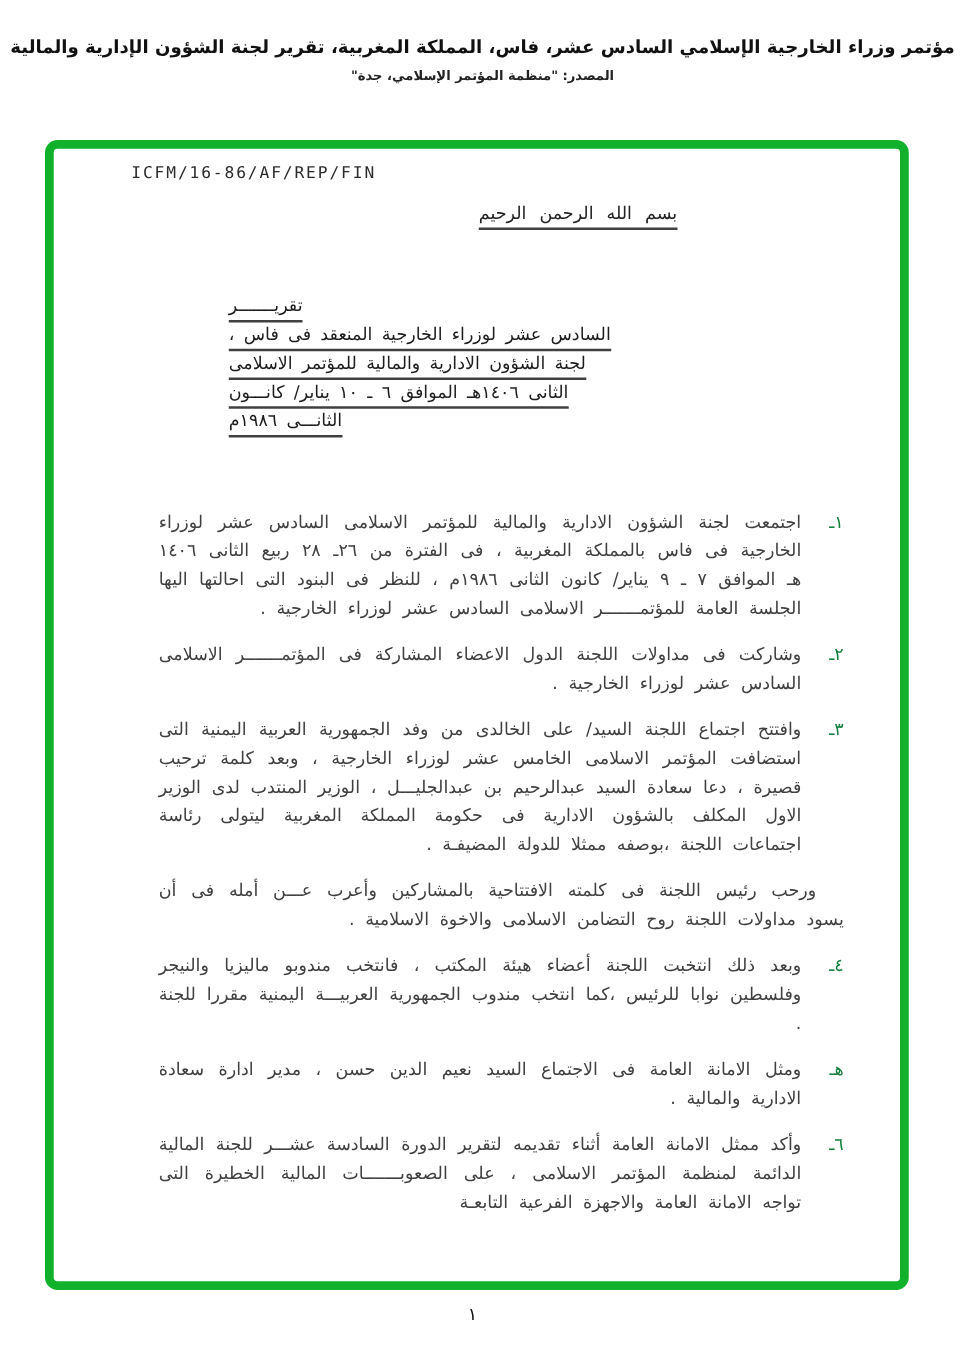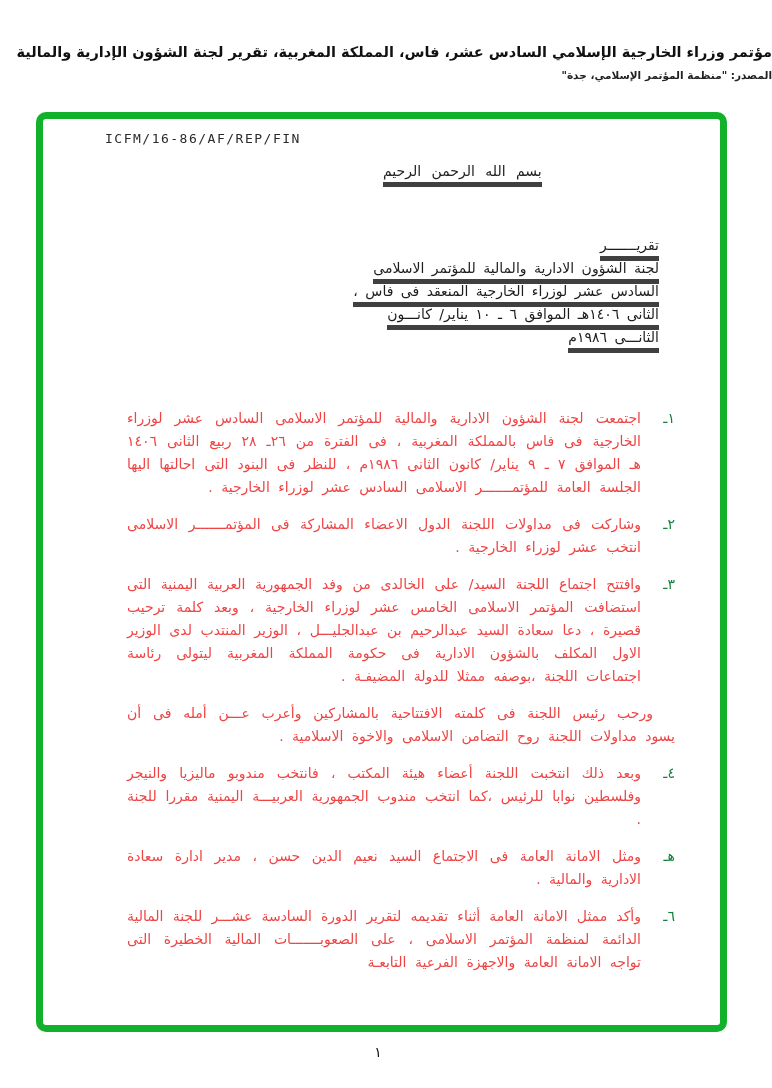--- a/index.html
+++ b/index.html
@@ -7,21 +7,21 @@
   .page {
     position:relative;
     width:772px; height:1088px;
     background:#ffffff;
     font-family:"DejaVu Sans", sans-serif;
     color:#1c1c1c;
     overflow:hidden;
   }
 
   
-  .hdr { position:absolute; top:44px; left:0; right:0; }
+  .hdr { position:absolute; top:30px; left:0; right:0; text-align:center; }
   .hdr-title {
     direction:rtl;
     font-size:14.5px; font-weight:bold; color:#111;
     letter-spacing:0.2px;
   }
   .hdr-source {
     direction:rtl;
     margin-top:9px;
     font-size:10.5px; font-weight:bold; color:#222;
   }
@@ -45,28 +45,28 @@
     direction:ltr;
   }
 
   
   .basmala-row {
     position:absolute; top:44px; left:340px;
     direction:rtl; font-size:14px; color:#222;
     word-spacing:6px;
   }
   .u-line {
-    border-bottom:5px solid #404040;
+    border-bottom:2px solid #404040;
     padding-bottom:3px;
   }
 
   
   .title-block {
     position:absolute; left:140px; top:118px; width:476px;
-    direction:rtl; text-align:right;
+    direction:rtl; text-align:left;
     font-size:14px; color:#1d1d1d;
   }
   .t-line { margin-bottom:7px; line-height:16px; word-spacing:3px; }
 
   
   .paras {
     position:absolute; left:84px; top:288px; width:548px;
     direction:rtl;
   }
   .para {
@@ -75,21 +75,21 @@
   }
   .marker {
     flex:0 0 34px;
     font-size:14px; line-height:23px; color:#15803d;
   }
   .ptext {
     flex:1 1 auto;
     font-size:14px; line-height:23px;
     text-align:justify;
     word-spacing:4px; letter-spacing:0.3px;
-    color:#ef4444;
+    color:#404040;
   }
   .para.cont { display:block; }
   .para.cont .ptext { text-indent:22px; display:block; }
 
   
   .page-num {
     position:absolute; top:1044px; left:0; width:756px;
     text-align:center;
     font-size:14px; color:#111;
     direction:rtl;
@@ -108,36 +108,36 @@
   <div class="frame" style="border-color: rgb(18, 177, 43);">
 
     <div class="doc-ref">ICFM/16-86/AF/REP/FIN</div>
 
     <div class="basmala-row">
       <span class="u-line">بسم الله الرحمن الرحيم</span>
     </div>
 
     <div class="title-block">
       <div class="t-line"><span class="u-line">تقريـــــــر</span></div>
+      <div class="t-line"><span class="u-line">السادس عشر لوزراء الخارجية المنعقد فى فاس ،</span></div>
       <div class="t-line"><span class="u-line">لجنة الشؤون الادارية والمالية للمؤتمر الاسلامى</span></div>
-      <div class="t-line"><span class="u-line">السادس عشر لوزراء الخارجية المنعقد فى فاس ،</span></div>
       <div class="t-line"><span class="u-line">الثانى ١٤٠٦هـ الموافق ٦ ـ ١٠ يناير/ كانـــون</span></div>
       <div class="t-line"><span class="u-line">الثانـــى ١٩٨٦م</span></div>
     </div>
 
     <div class="paras">
 
       <div class="para">
         <div class="marker">١ـ</div>
         <div class="ptext">اجتمعت لجنة الشؤون الادارية والمالية للمؤتمر الاسلامى السادس عشر لوزراء الخارجية فى فاس بالمملكة المغربية ، فى الفترة من ٢٦ـ ٢٨ ربيع الثانى ١٤٠٦ هـ الموافق ٧ ـ ٩ يناير/ كانون الثانى ١٩٨٦م ، للنظر فى البنود التى احالتها اليها الجلسة العامة للمؤتمـــــــر الاسلامى السادس عشر لوزراء الخارجية .</div>
       </div>
 
       <div class="para">
         <div class="marker">٢ـ</div>
-        <div class="ptext">وشاركت فى مداولات اللجنة الدول الاعضاء المشاركة فى المؤتمـــــــر الاسلامى انتخب عشر لوزراء الخارجية .</div>
+        <div class="ptext">وشاركت فى مداولات اللجنة الدول الاعضاء المشاركة فى المؤتمـــــــر الاسلامى السادس عشر لوزراء الخارجية .</div>
       </div>
 
       <div class="para">
         <div class="marker">٣ـ</div>
         <div class="ptext">وافتتح اجتماع اللجنة السيد/ على الخالدى من وفد الجمهورية العربية اليمنية التى استضافت المؤتمر الاسلامى الخامس عشر لوزراء الخارجية ، وبعد كلمة ترحيب قصيرة ، دعا سعادة السيد عبدالرحيم بن عبدالجليـــل ، الوزير المنتدب لدى الوزير الاول المكلف بالشؤون الادارية فى حكومة المملكة المغربية ليتولى رئاسة اجتماعات اللجنة ،بوصفه ممثلا للدولة المضيفـة .</div>
       </div>
 
       <div class="para cont">
         <div class="ptext">ورحب رئيس اللجنة فى كلمته الافتتاحية بالمشاركين وأعرب عـــن أمله فى أن يسود مداولات اللجنة روح التضامن الاسلامى والاخوة الاسلامية .</div>
       </div>

